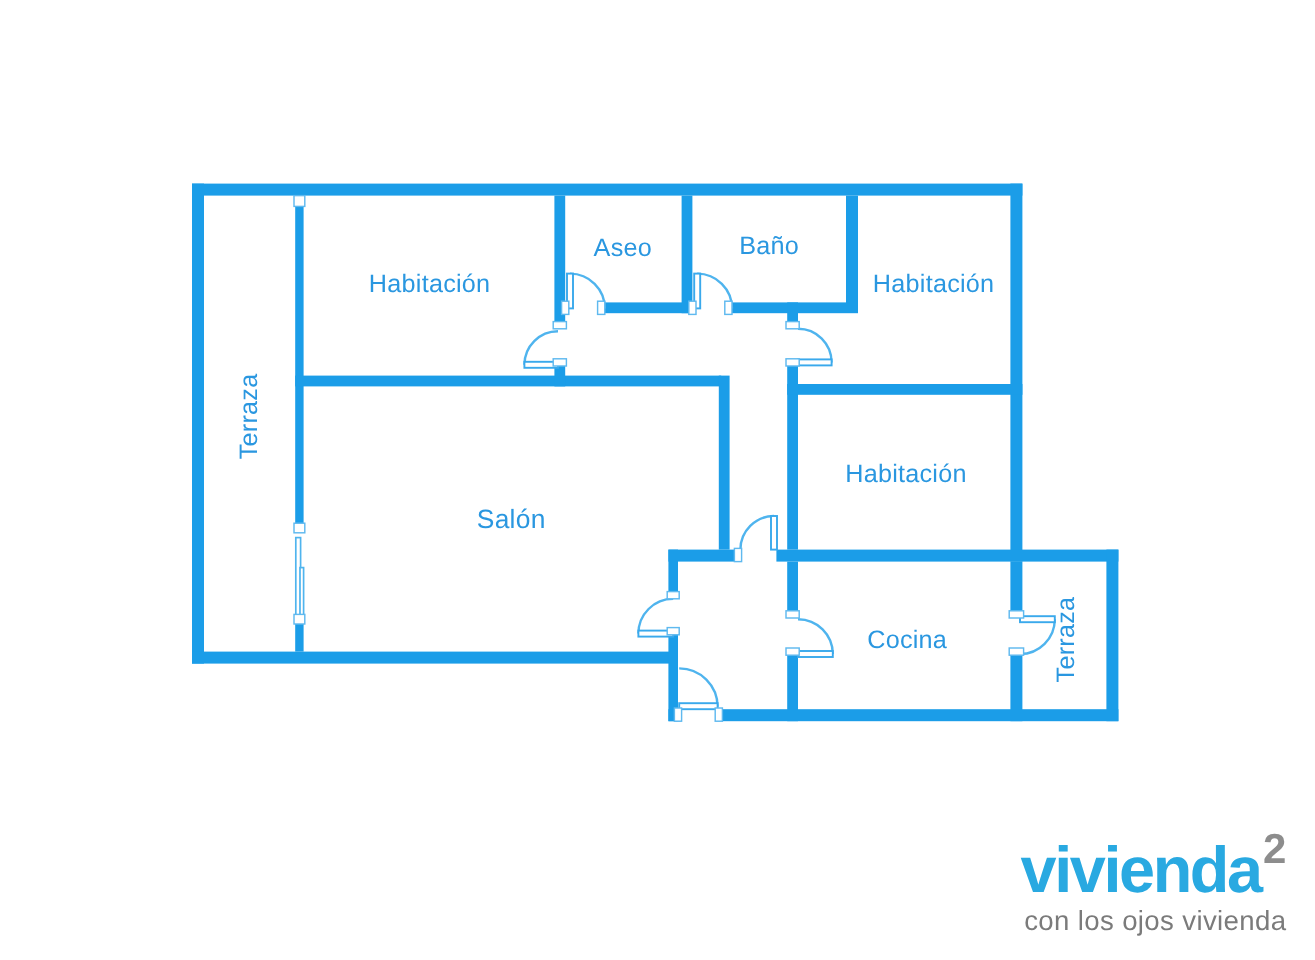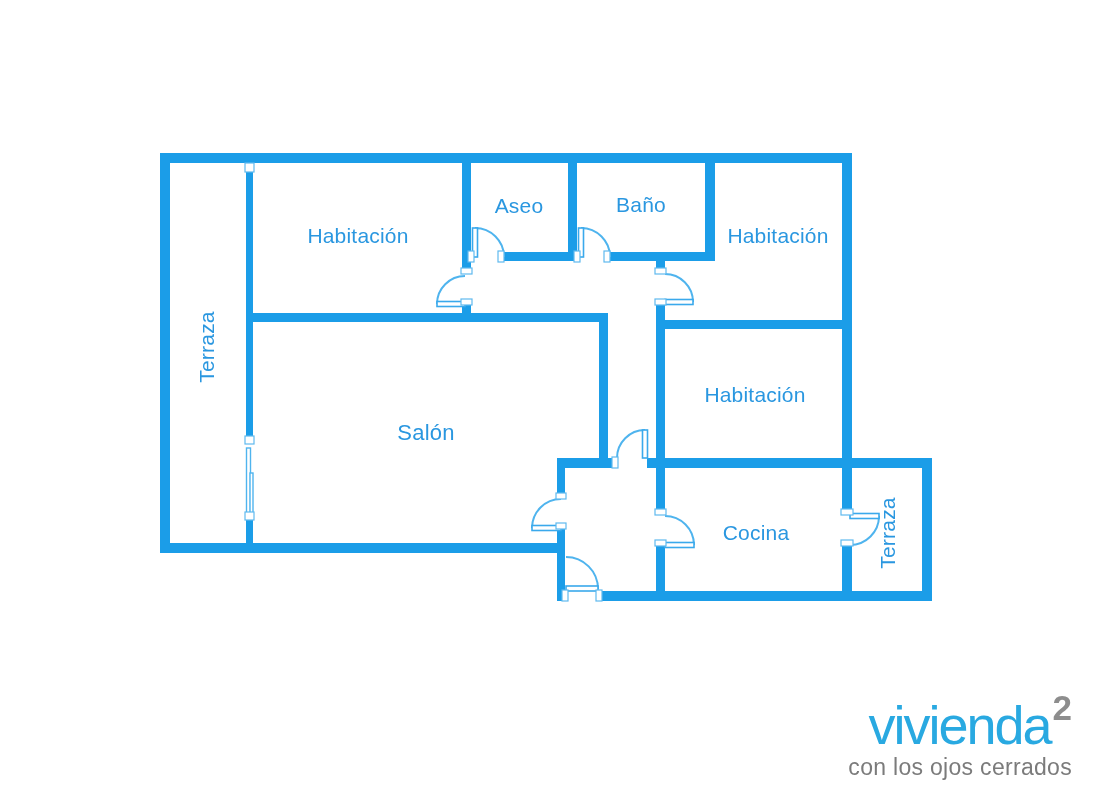--- a/index.html
+++ b/index.html
@@ -26,21 +26,21 @@
   .logo{
     position:absolute;
     right:24px;
     top:690px;
     text-align:right;
     line-height:1;
     white-space:nowrap;
   }
   .brand{
     font-size:54px;
-    font-weight:normal;
+    font-weight:bold;
     color:#29a9e1;
     letter-spacing:-2px;
   }
   .sup2{
     font-size:35px;
     font-weight:bold;
     color:#8d8d8d;
     vertical-align:24px;
     margin-left:2px;
     letter-spacing:0;
@@ -172,16 +172,16 @@
       <text class="room-label" text-anchor="middle" x="756" y="540">Cocina</text>
 
       <text class="room-label" text-anchor="middle" y="7" transform="translate(888 533) rotate(-90)">Terraza</text>
     </g>
   </svg>
 
   <div class="logo">
     <div>
       <span class="brand">vivienda</span><span class="sup2">2</span>
     </div>
-    <div class="tagline">con los ojos cerrados</div>
+    <div class="tagline">con los ojos vivienda</div>
   </div>
 
 </div>
 
 </body></html>

